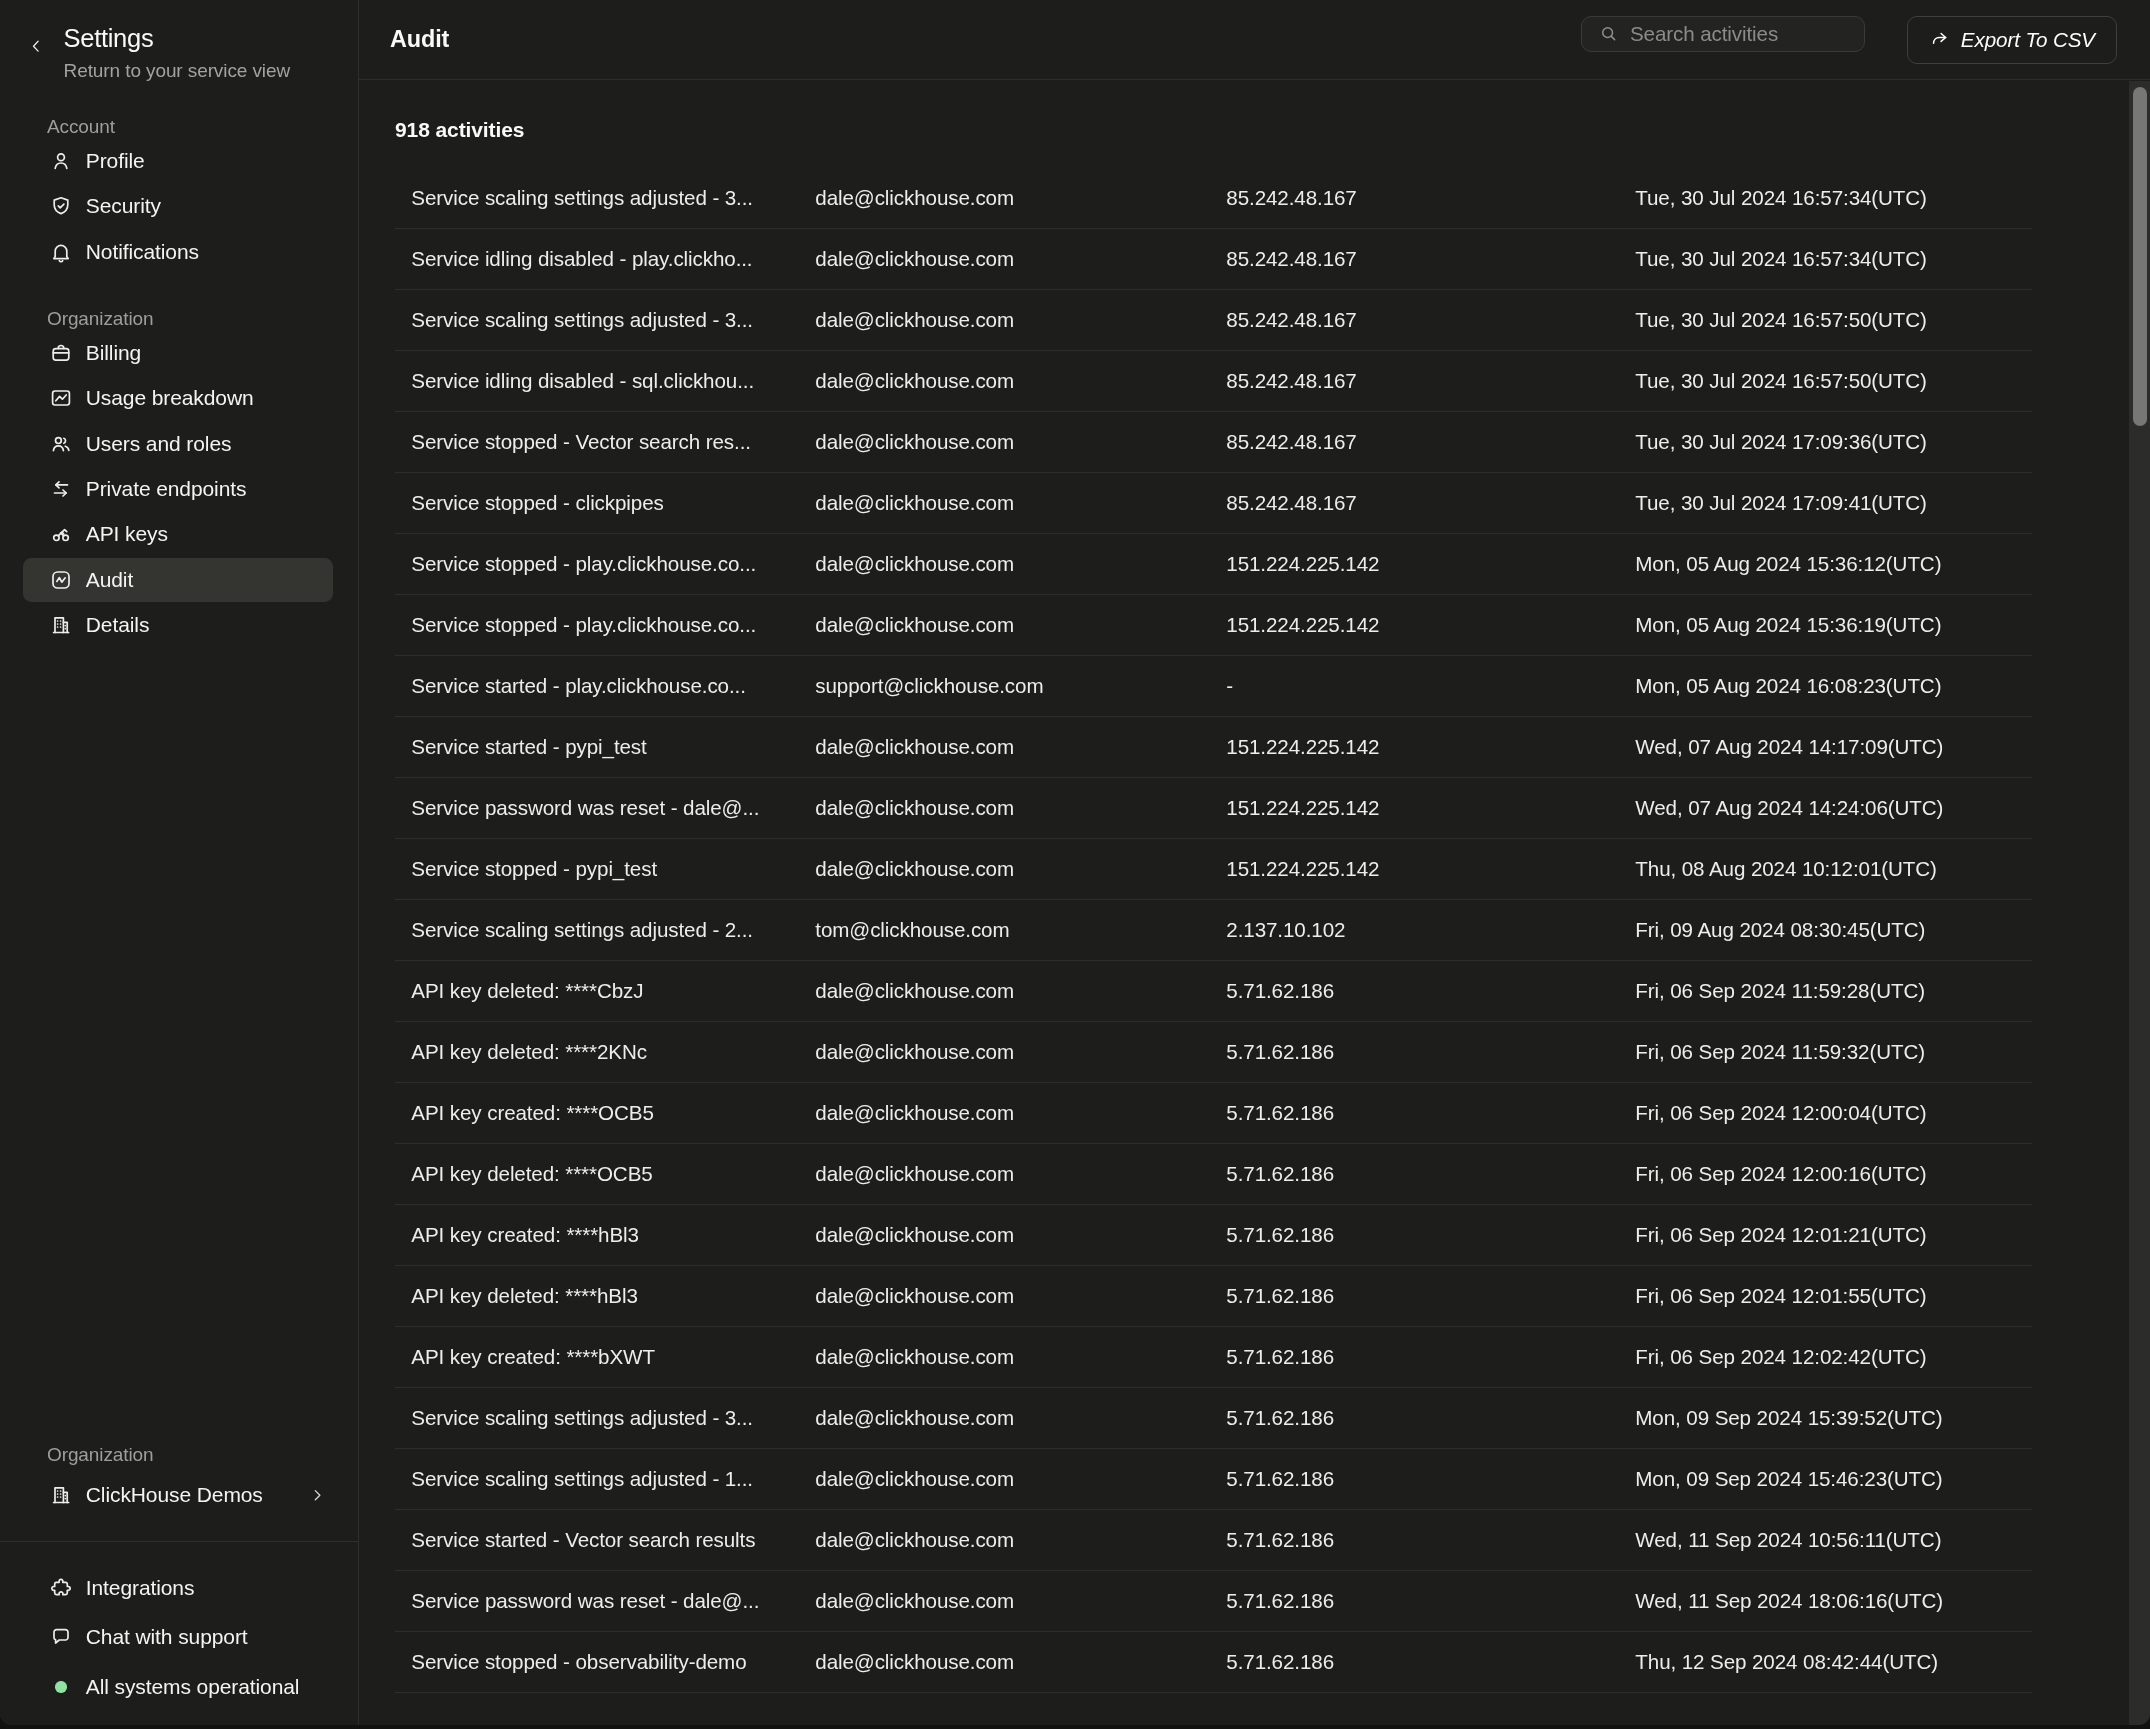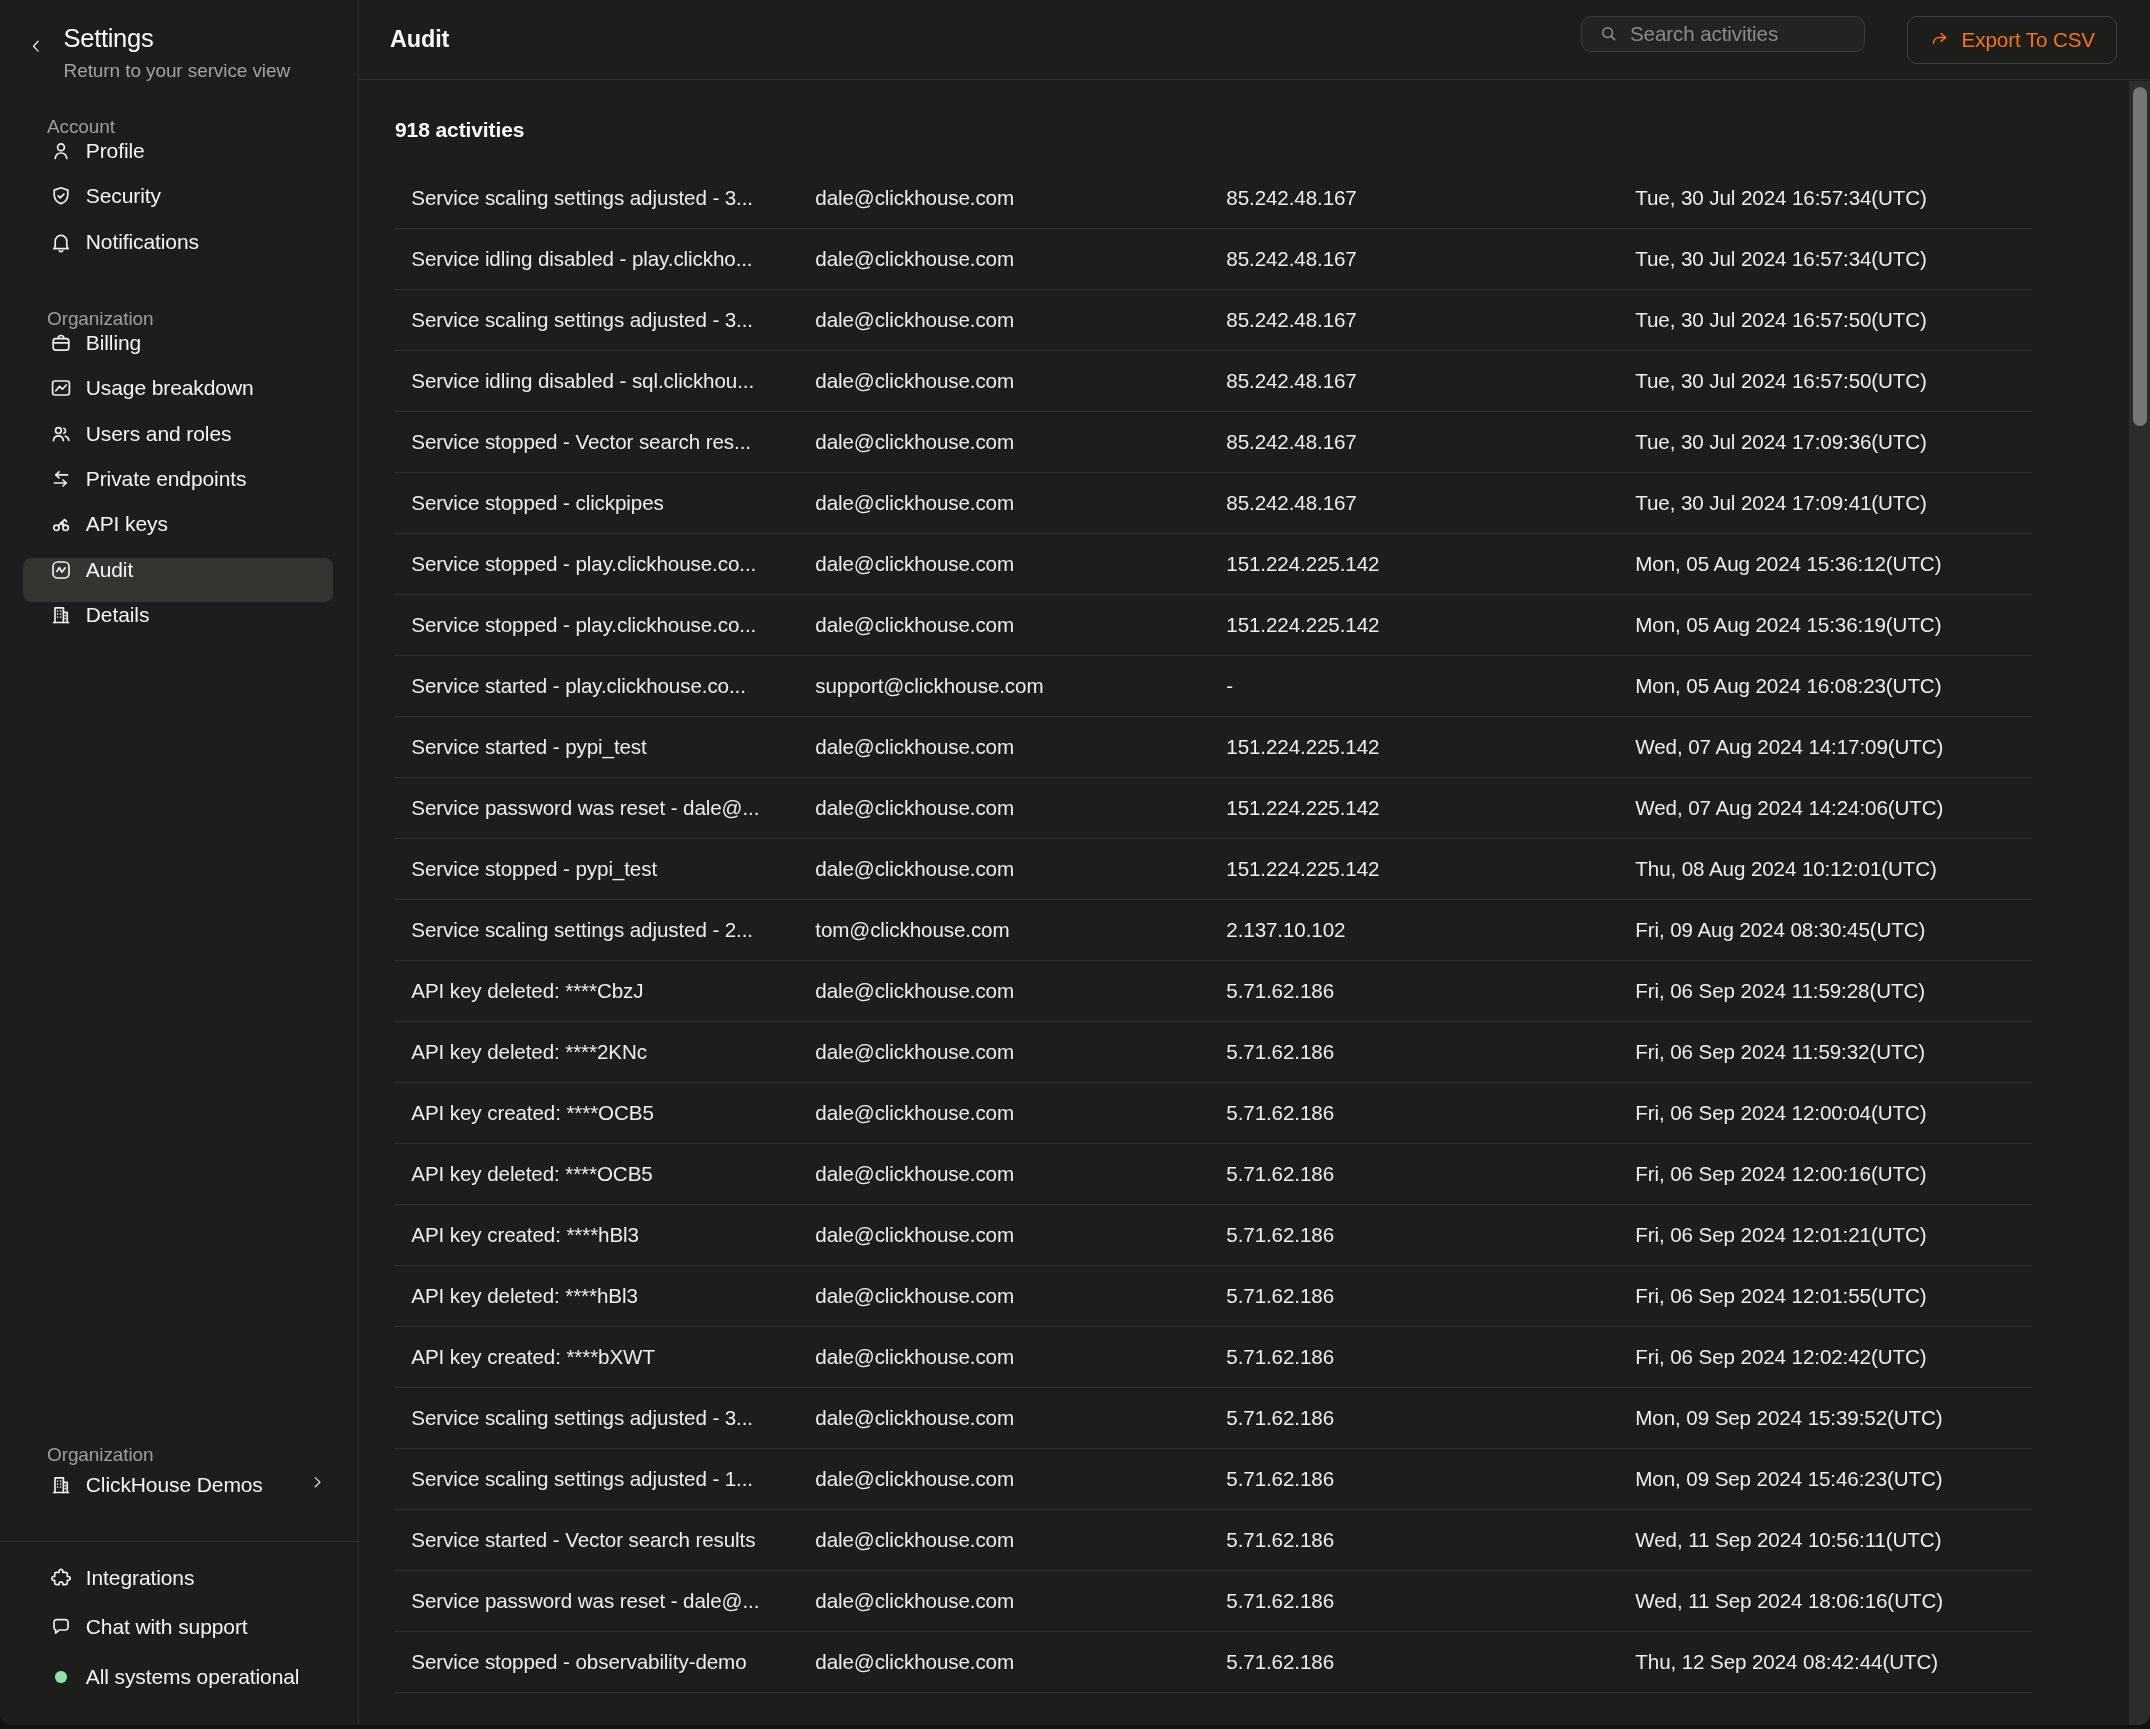--- a/index.html
+++ b/index.html
@@ -12,21 +12,21 @@
   
   .sidebar { position:absolute; top:0; left:0; bottom:0; width:359px; border-right:0.7px solid #2e2e2c; background:#1d1d1b; }
   .sb-head { display:flex; gap:15.6px; padding:24px 21px 0 27px; }
   .back-btn { background:none; border:none; color:#e9e9e7; width:21px; height:21px; margin-top:11.3px; cursor:pointer; padding:0; }
   .back-btn svg { width:18.4px; height:18.4px; }
   .sb-title { color:#fafaf8; font-size:25.5px; font-weight:400; letter-spacing:-0.3px; }
   .sb-sub { color:#a2a2a0; font-size:19px; margin-top:7px; }
   .sb-label { color:#9e9e9c; font-size:19px; font-weight:500; margin-left:47px; height:24px; line-height:24px; }
   .sb-section { margin-top:33px; }
   .sb-section .sb-item:first-of-type { margin-top:15.6px; }
-  .sb-item { display:flex; align-items:flex-start; gap:12.8px; height:44px; margin:0 25.5px 1.4px 23px;
+  .sb-item { display:flex; align-items:center; gap:12.8px; height:44px; margin:0 25.5px 1.4px 23px;
     padding-left:26px; border-radius:8.5px; color:#f4f4f2; cursor:pointer; }
   .sb-item.active { background:#343431; }
   .sb-item .ic { width:24px; height:24px; color:#ededeb; flex:0 0 24px; }
   .sb-item .ic svg { width:24px; height:24px; }
   .sb-item .lbl { font-size:21px; }
   .sb-nav { margin-top:20px; }
   .sb-bottom { position:absolute; left:0; right:0; bottom:0; padding-bottom:15.6px; background:#1d1d1b; }
   .sb-bottom .sb-item { margin-top:5.7px; margin-bottom:0; }
   .sb-divider { border-top:0.7px solid #2e2e2c; margin:24px 0; }
   .chev-r { margin-left:auto; margin-right:5.7px; color:#d6d6d4; }
@@ -37,22 +37,22 @@
   .main { position:absolute; top:0; left:359px; right:0; bottom:0; }
   .page-header { position:relative; height:80px; border-bottom:0.7px solid #2e2e2c; display:flex; align-items:center; padding-left:31px; }
   .page-title { color:#fafaf8; font-size:23.4px; font-weight:600; }
   .search { position:absolute; top:15.6px; right:285px; width:284px; height:36px; background:#232321;
     border:0.7px solid #3a3a38; border-radius:10px; display:flex; align-items:center; padding:0 14px 0 15.6px; gap:11.3px; }
   .search .ic { color:#8f8f8d; } .search .ic svg { width:21px; height:21px; }
   .search input { flex:1; background:transparent; border:none; outline:none; color:#e8e8e6; font-size:20.6px;
     font-family:inherit; letter-spacing:-0.1px; }
   .search input::placeholder { color:#8b8b89; }
   .btn-export { position:absolute; top:15.6px; right:33px; height:48px; padding:4px 21px; display:flex; align-items:center; gap:11.3px;
-    background:transparent; border:0.7px solid #403f3d; border-radius:10px; color:#f97316; font-size:20.6px; font-weight:500;
-    font-family:inherit; letter-spacing:-0.1px; cursor:pointer; }
+    background:transparent; border:0.7px solid #403f3d; border-radius:10px; color:#ffffff; font-size:20.6px; font-weight:500;
+    font-family:inherit; letter-spacing:-0.1px; cursor:pointer;font-style:italic; }
   .btn-export .ic svg { width:21px; height:21px; }
 
   .count { margin:38px 0 0 36px; color:#fafaf8; font-size:21px; font-weight:700; }
 
   .table { margin:25.5px 0 0 36px; width:1637px; }
   .thead { height:48px; background:#272726; border-radius:7px 7px 0 0; display:grid;
     grid-template-columns:404px 411px 409px 1fr; align-items:center; padding-left:16.3px;
     color:#fafaf8; font-size:20px; font-weight:600; }
   .thead .tcell { cursor:pointer; }
   .time-head { display:flex; align-items:center; gap:7px; }

